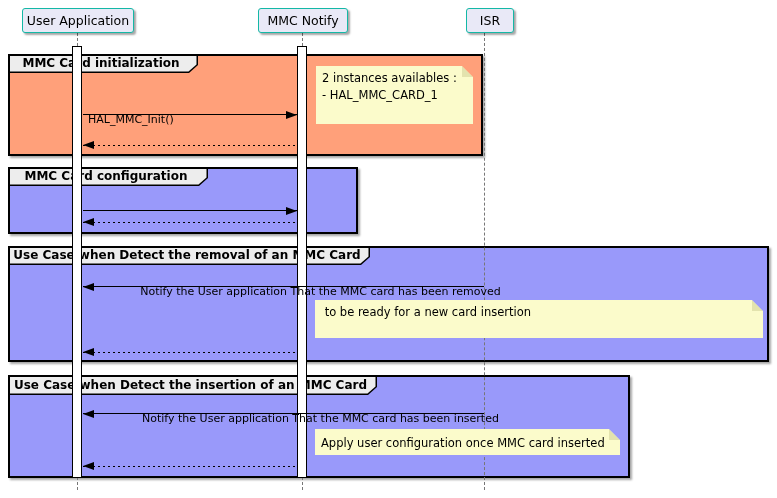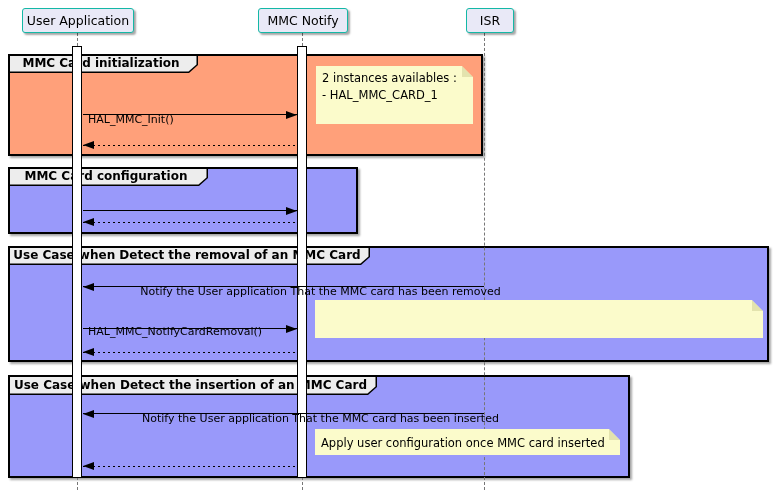--- a/index.html
+++ b/index.html
@@ -129,25 +129,20 @@
     <div class="msg-line dashed" style="top:4px"></div>
     <div class="ah ah-l" style="left:0;top:0"></div>
   </div>
 
   <div class="msg" style="left:83px;top:270px;width:401px;height:22px">
     <div class="msg-label centered">Notify the User application That the MMC card has been removed</div>
     <div class="msg-line" style="top:16px"></div>
     <div class="ah ah-l" style="left:0;top:13px"></div>
   </div>
 
-  <div class="msg" style="left:83px;top:310px;width:214px;height:24px">
-    <div class="msg-label">HAL_MMC_NotifyCardRemoval()</div>
-    <div class="msg-line" style="top:18px"></div>
-    <div class="ah ah-r" style="left:203px;top:15px"></div>
-  </div>
 
   <div class="msg" style="left:83px;top:348px;width:214px;height:9px">
     <div class="msg-line dashed" style="top:4px"></div>
     <div class="ah ah-l" style="left:0;top:0"></div>
   </div>
 
   <div class="msg" style="left:83px;top:397px;width:401px;height:22px">
     <div class="msg-label centered">Notify the User application That the MMC card has been inserted</div>
     <div class="msg-line" style="top:16px"></div>
     <div class="ah ah-l" style="left:0;top:13px"></div>
@@ -160,20 +155,21 @@
   </div>
 
   <div class="note" style="left:316px;top:66px;width:157px;height:58px">
     <div class="note-fold"></div>
     <div class="note-line">2 instances availables :</div>
     <div class="note-line">- HAL_MMC_CARD_1</div>
   </div>
 
   <div class="note small" style="left:315px;top:300px;width:448px;height:38px">
     <div class="note-fold"></div>
+    <div class="note-line"> to be ready for a new card insertion</div>
   </div>
 
   <div class="note single" style="left:315px;top:429px;width:305px;height:26px">
     <div class="note-fold"></div>
     <div class="note-line">Apply user configuration once MMC card inserted</div>
   </div>
 
 </div>
 
 </body></html>

